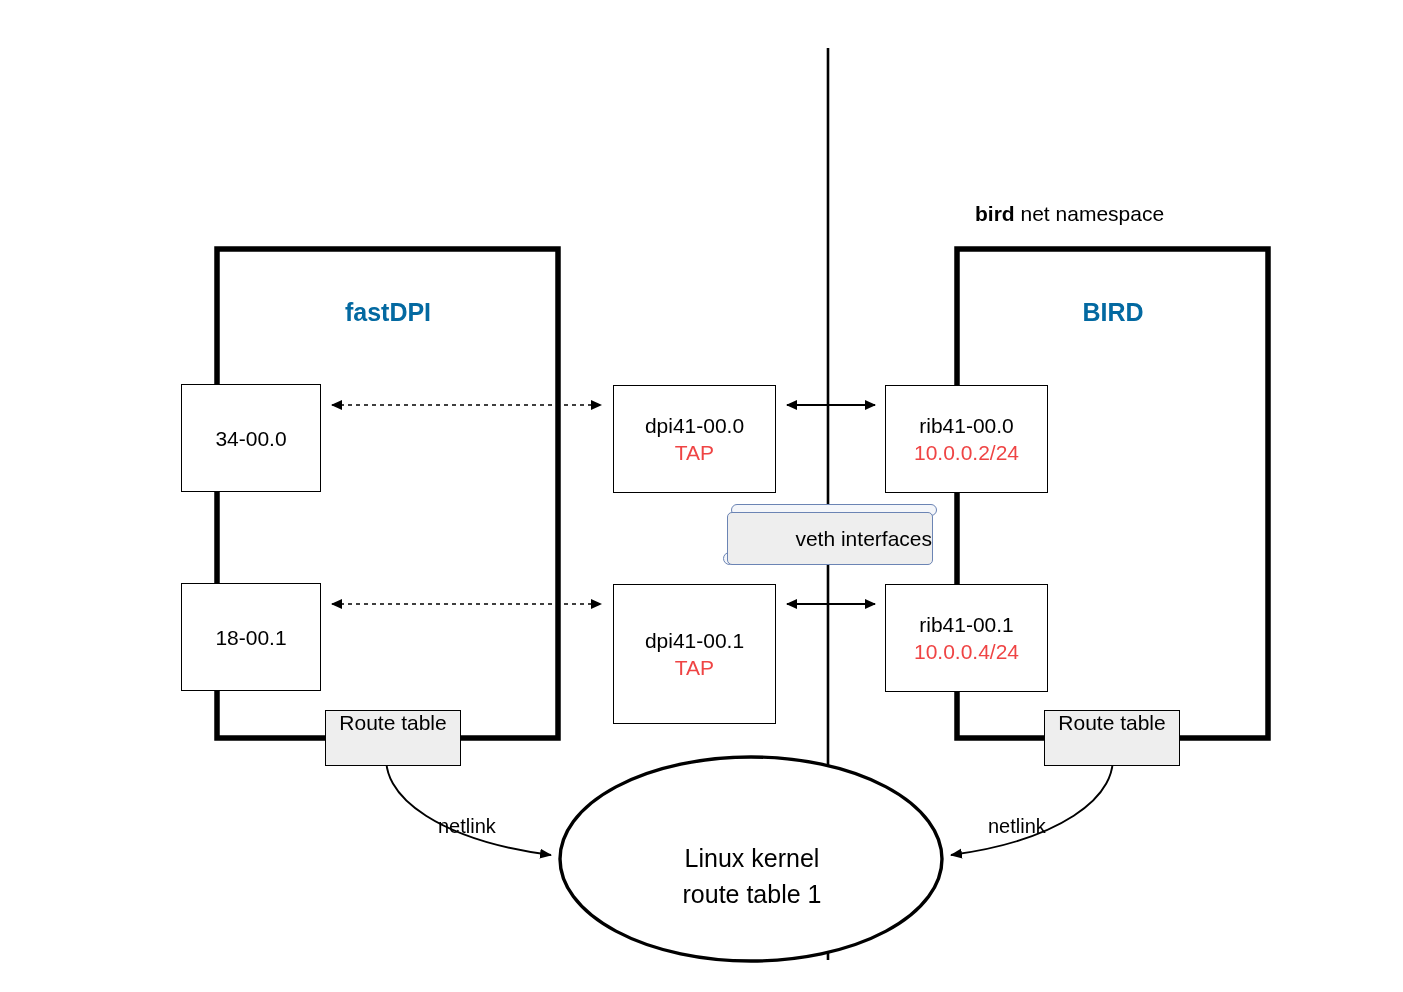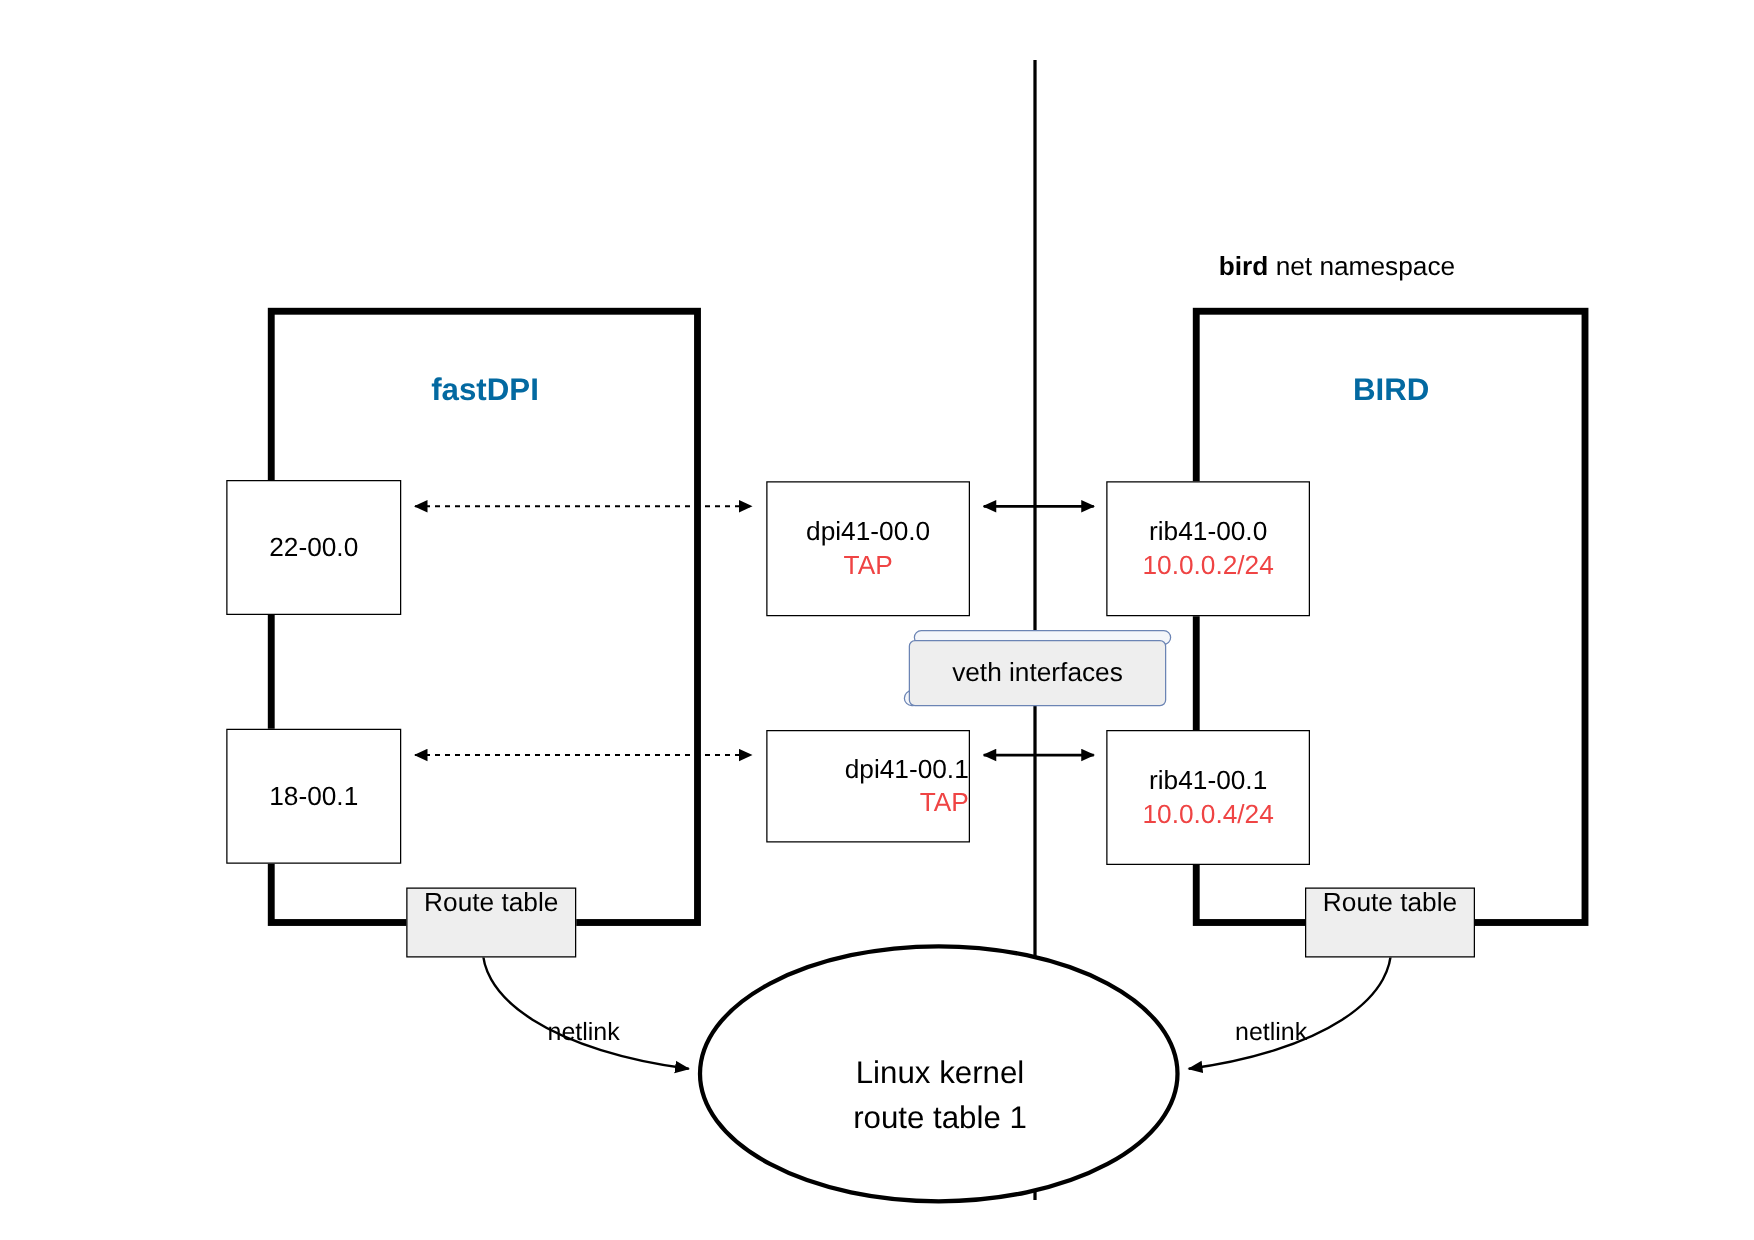--- a/index.html
+++ b/index.html
@@ -116,21 +116,21 @@
     left: 4px;
     top: 8px;
     width: 206px;
     height: 53px;
     box-sizing: border-box;
     background: #eeeeee;
     border: 1.4px solid #6b84b4;
     border-radius: 5px 5px 5px 5px;
     display: flex;
     align-items: center;
-    justify-content: center;
+    justify-content: flex-end;
     font-size: 21px;
     color: #000000;
   }
   .note .curl-top {
     position: absolute;
     left: 8px;
     top: 0px;
     width: 206px;
     height: 12px;
     box-sizing: border-box;
@@ -201,31 +201,31 @@
   <div class="html-layer">
 
     <div class="abs ns-label">
       <b>bird</b><span> net namespace</span>
     </div>
 
     <div class="abs container-title title-fastdpi">fastDPI</div>
     <div class="abs container-title title-bird">BIRD</div>
 
     <div class="node-box" style="left:181px; top:350px; width:140px; height:108px;">
-      <span>22-00.0</span>
+      <span>34-00.0</span>
     </div>
     <div class="node-box" style="left:181px; top:549px; width:140px; height:108px;">
       <span>18-00.1</span>
     </div>
 
     <div class="node-box" style="left:613px; top:351px; width:163px; height:108px;">
       <span>dpi41-00.0</span>
       <span class="sub">TAP</span>
     </div>
-    <div class="node-box" style="left:613px; top:550px; width:163px; height:90px;align-items:flex-end;">
+    <div class="node-box" style="left:613px; top:550px; width:163px; height:140px;">
       <span>dpi41-00.1</span>
       <span class="sub">TAP</span>
     </div>
 
     <div class="node-box" style="left:885px; top:351px; width:163px; height:108px;">
       <span>rib41-00.0</span>
       <span class="sub">10.0.0.2/24</span>
     </div>
     <div class="node-box" style="left:885px; top:550px; width:163px; height:108px;">
       <span>rib41-00.1</span>

